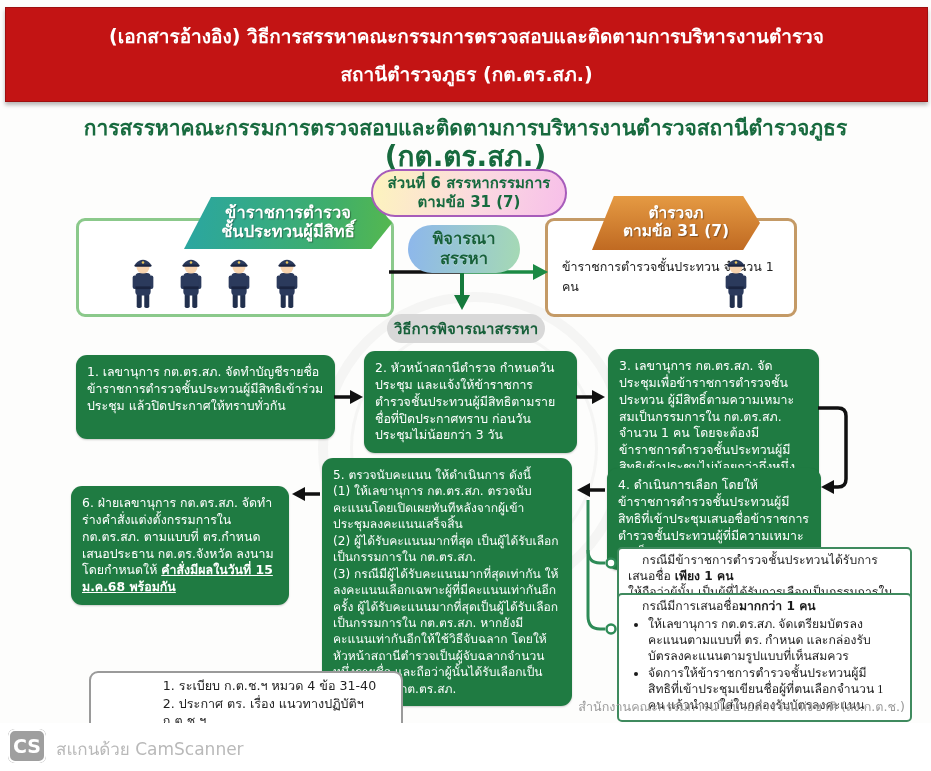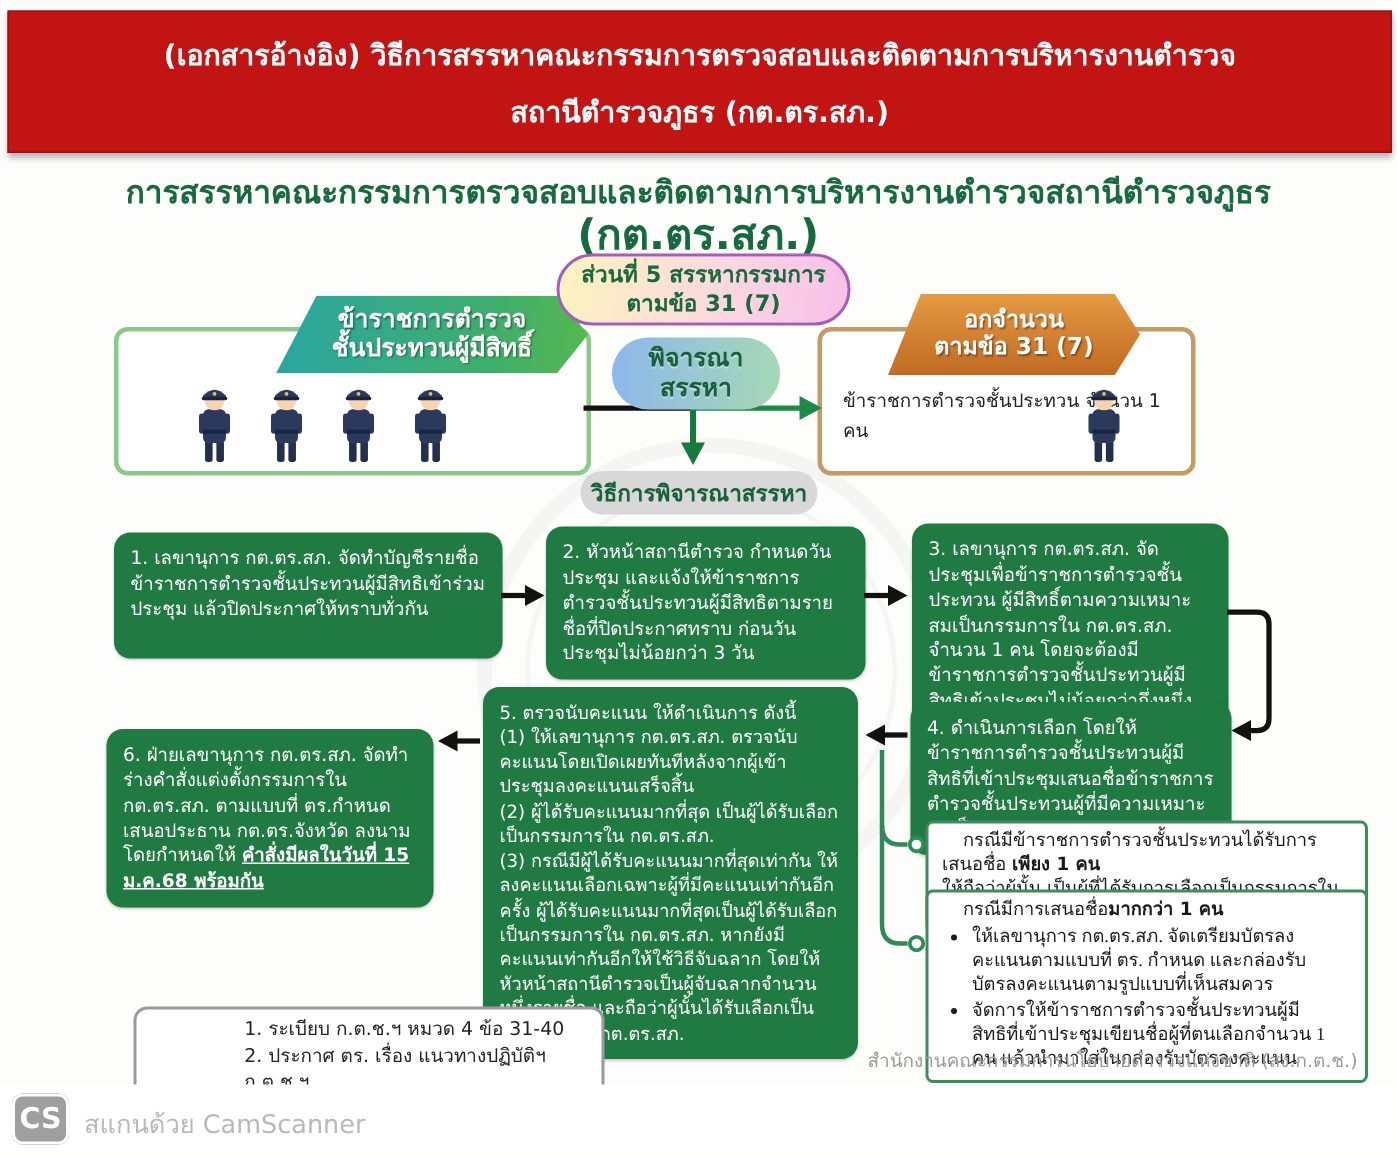--- a/index.html
+++ b/index.html
@@ -139,21 +139,21 @@
 
   <header class="red-header">
     <div class="h-line1">(เอกสารอ้างอิง)  วิธีการสรรหาคณะกรรมการตรวจสอบและติดตามการบริหารงานตำรวจ</div>
     <div class="h-line2">สถานีตำรวจภูธร (กต.ตร.สภ.)</div>
   </header>
 
   <div class="title1">การสรรหาคณะกรรมการตรวจสอบและติดตามการบริหารงานตำรวจสถานีตำรวจภูธร</div>
   <div class="title2">(กต.ตร.สภ.)</div>
 
   <div class="part-badge">
-    <div>ส่วนที่ 5 สรรหากรรมการ</div>
+    <div>ส่วนที่ 6 สรรหากรรมการ</div>
     <div>ตามข้อ 31 (7)</div>
   </div>
 
   <div class="group-box left-box">
     <div class="cops-row">
       <svg class="cop" viewBox="0 0 40 64">
           <use href="#police-figure"></use>
         </svg>
       <svg class="cop" viewBox="0 0 40 64">
           <use href="#police-figure"></use>
@@ -176,21 +176,21 @@
     <div>สรรหา</div>
   </div>
 
   <div class="group-box right-box">
     <div class="rb-text">ข้าราชการตำรวจชั้นประทวน จำนวน 1 คน</div>
     <svg class="cop one-cop" viewBox="0 0 40 64" style="position:absolute;">
         <use href="#police-figure"></use>
       </svg>
   </div>
   <div class="ribbon ribbon-right">
-    <div>อกจำนวน</div>
+    <div>ตำรวจภ</div>
     <div>ตามข้อ 31 (7)</div>
   </div>
 
   <div class="method-pill">วิธีการพิจารณาสรรหา</div>
 
   <div class="step step-1">1. เลขานุการ กต.ตร.สภ. จัดทำบัญชีรายชื่อข้าราชการตำรวจชั้นประทวนผู้มีสิทธิเข้าร่วมประชุม แล้วปิดประกาศให้ทราบทั่วกัน</div>
   <div class="step step-2">2. หัวหน้าสถานีตำรวจ กำหนดวันประชุม และแจ้งให้ข้าราชการตำรวจชั้นประทวนผู้มีสิทธิตามรายชื่อที่ปิดประกาศทราบ ก่อนวันประชุมไม่น้อยกว่า 3 วัน</div>
   <div class="step step-3">3. เลขานุการ กต.ตร.สภ. จัดประชุมเพื่อข้าราชการตำรวจชั้นประทวน ผู้มีสิทธิ์ตามความเหมาะสมเป็นกรรมการใน กต.ตร.สภ. จำนวน 1 คน โดยจะต้องมีข้าราชการตำรวจชั้นประทวนผู้มีสิทธิเข้าประชุมไม่น้อยกว่ากึ่งหนึ่งจึงจะครบองค์ประชุม</div>
   <div class="step step-4">4. ดำเนินการเลือก โดยให้ข้าราชการตำรวจชั้นประทวนผู้มีสิทธิที่เข้าประชุมเสนอชื่อข้าราชการตำรวจชั้นประทวนผู้ที่มีความเหมาะสมเป็น กต.ตร.สภ.</div>
   <div class="step step-5">5. ตรวจนับคะแนน ให้ดำเนินการ ดังนี้

